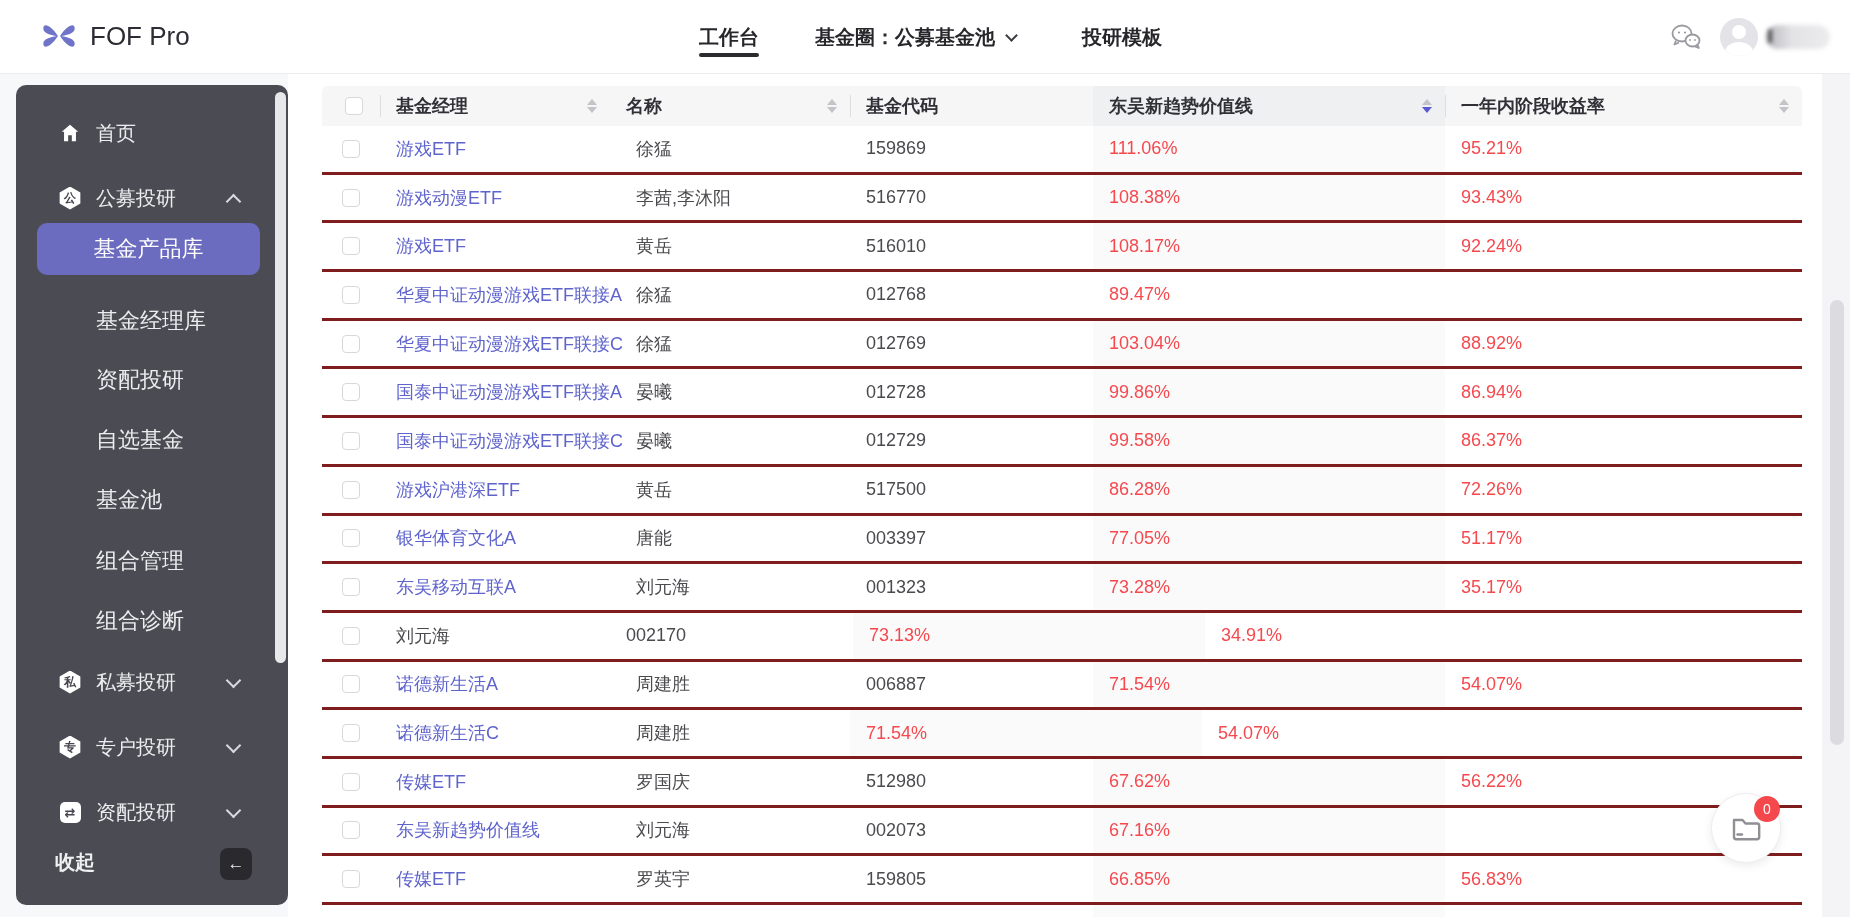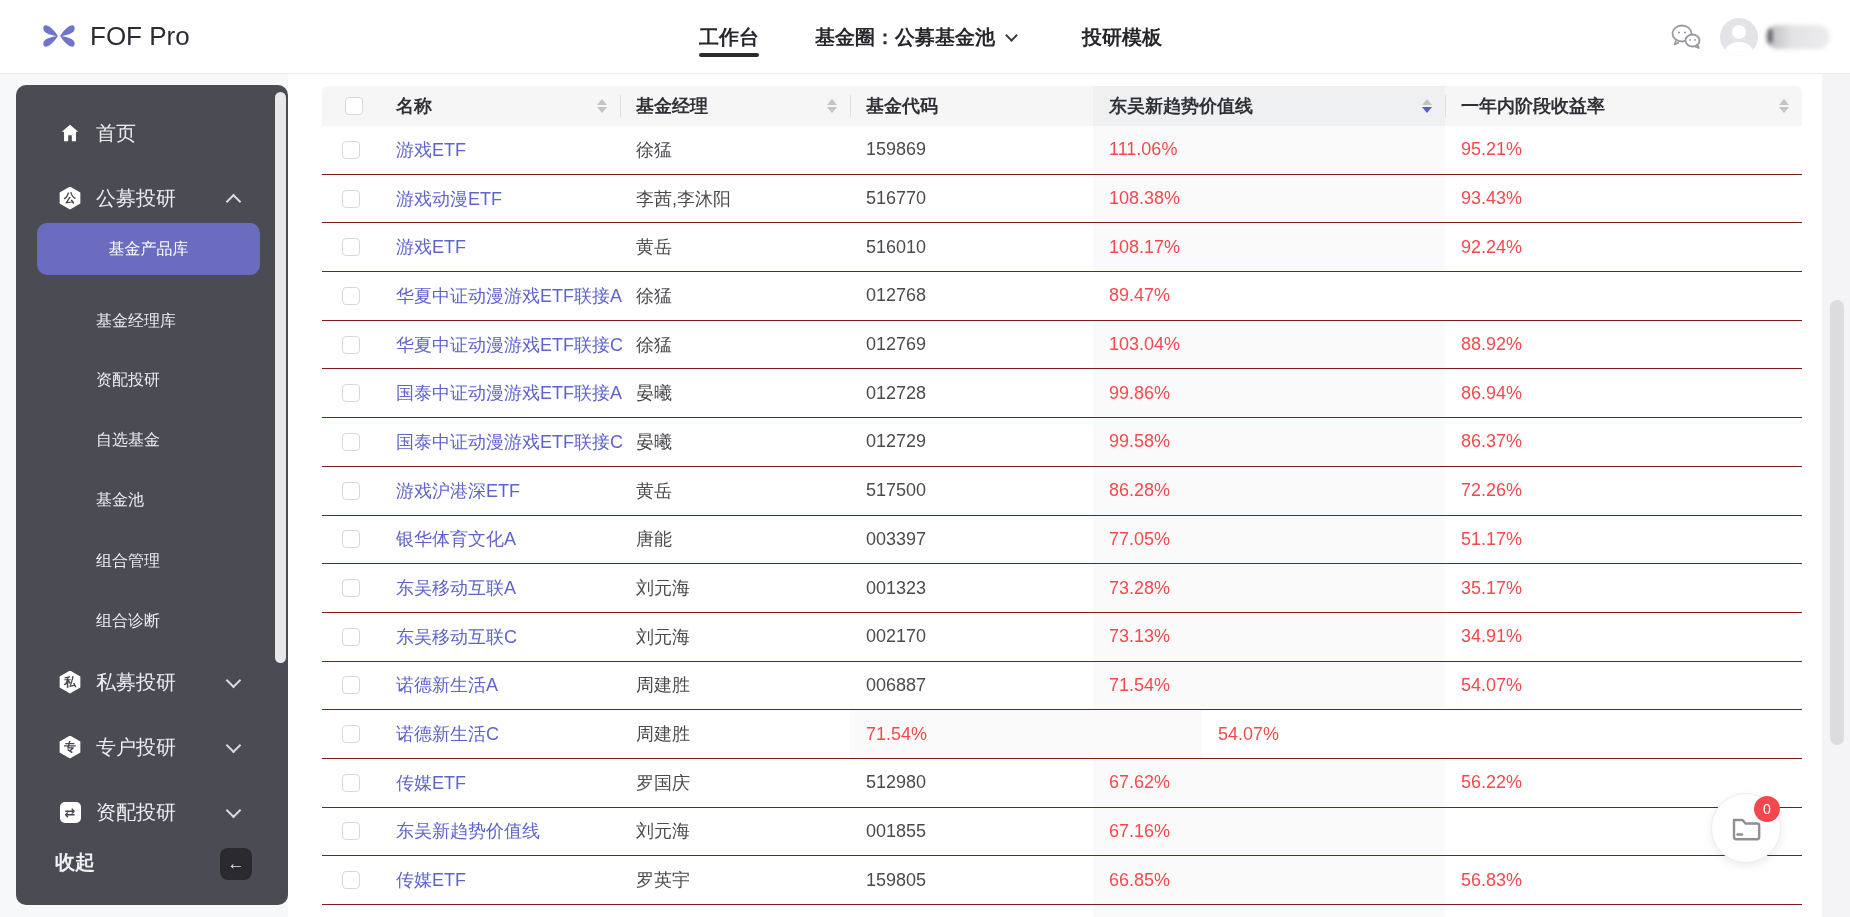--- a/index.html
+++ b/index.html
@@ -46,21 +46,21 @@
   .side-item .grp-chev { position:absolute; left:212px; width:11px; height:11px;
     border-left:2.5px solid #d9d9de; border-bottom:2.5px solid #d9d9de; }
   .chev-up { transform:rotate(135deg); margin-top:6px; }
   .chev-down { transform:rotate(-45deg); margin-top:-4px; }
   .hexbadge { width:23px; height:23px; background:#ffffff; color:#46464e; font-size:12px;
     font-weight:700; display:flex; align-items:center; justify-content:center;
     clip-path:polygon(50% 0,95% 26%,95% 74%,50% 100%,5% 74%,5% 26%); }
   .sqbadge { width:21px; height:21px; background:#ffffff; border-radius:5px; color:#46464e;
     font-size:13px; font-weight:700; display:flex; align-items:center; justify-content:center; }
   .sub-item { position:absolute; left:0; width:272px; height:30px; display:flex; align-items:center;
-    color:#ededf0; font-size:16px; cursor:pointer; }
+    color:#ededf0; font-size:22px; cursor:pointer; }
   .sub-item .lbl { position:absolute; left:80px; white-space:nowrap; }
   .sub-item.selected { left:21px; width:223px; height:52px; background:#6b6bc0;
     border-radius:10px; justify-content:center; color:#ffffff; }
   .sub-item.selected .lbl { position:static; }
   .collapse-row { position:absolute; left:0; top:764px; width:272px; height:30px; display:flex;
     align-items:flex-start; color:#f0f0f2; font-size:20px; font-weight:700; }
   .collapse-row .lbl { margin-left:39px; }
   .collapse-btn { position:absolute; left:204px; top:-1px; width:32px; height:32px; background:#29292e;
     border-radius:8px; color:#e8e8ea; font-size:17px; display:flex; align-items:center;
     justify-content:center; cursor:pointer; }
@@ -78,21 +78,21 @@
     align-items:center; cursor:pointer; }
   .caret-up { width:0; height:0; border-left:5px solid transparent; border-right:5px solid transparent;
     border-bottom:6px solid #c3c3c8; margin-bottom:2px; }
   .caret-down { width:0; height:0; border-left:5px solid transparent; border-right:5px solid transparent;
     border-top:6px solid #c3c3c8; }
   .caret-down.active { border-top-color:#5a5ad2; }
   .c0 { width:58px; } .c1 { width:240px; } .c2 { width:230px; } .c3 { width:243px; }
   .c4 { width:352px; } .c5 { width:357px; }
   .hcell.c4 { background:#eff0f2; }
   .trow { display:flex; height:48.7px; align-items:center; background:#ffffff;
-    border-bottom:1px solid #7f1d1d; font-size:18px; color:#4b4b4f; }
+    border-bottom:3px solid #7f1d1d; font-size:18px; color:#4b4b4f; }
   .cell { height:100%; display:flex; align-items:center; }
   .cell-pad { padding-left:16px; }
   .cell.c0 { justify-content:center; }
   .cell.c4 { background:#fafafb; color:#f5494e; }
   .cell.c5 { color:#f5494e; }
   .checkbox { width:18px; height:18px; border:1.5px solid #d7d7dc; border-radius:4px;
     background:#ffffff; cursor:pointer; }
   .fund-link { color:#5f64cc; text-decoration:none; cursor:pointer; white-space:nowrap; }
 
   
@@ -222,34 +222,34 @@
       <span class="lbl">收起</span>
       <span class="collapse-btn">←</span>
     </div>
   </div>
 
   <div class="ftable">
     <div class="thead">
       <div class="hcell c0">
         <span class="checkbox" style="margin-left:23px"></span>
       </div>
+      <div class="hcell c2 sep">
+        <span class="hlabel">基金经理</span>
+        <span class="carets">
+            <span class="caret-up"></span>
+            <span class="caret-down"></span>
+          </span>
+      </div>
       <div class="hcell c1">
         <span class="hlabel">名称</span>
         <span class="carets">
             <span class="caret-up"></span>
             <span class="caret-down"></span>
           </span>
       </div>
-      <div class="hcell c2 sep">
-        <span class="hlabel">基金经理</span>
-        <span class="carets">
-            <span class="caret-up"></span>
-            <span class="caret-down"></span>
-          </span>
-      </div>
       <div class="hcell c3 sep">
         <span class="hlabel">基金代码</span>
       </div>
       <div class="hcell c4">
         <span class="hlabel">东吴新趋势价值线</span>
         <span class="carets">
             <span class="caret-up"></span>
             <span class="caret-down active"></span>
           </span>
       </div>
@@ -378,23 +378,20 @@
           </div>
           <div class="cell c2 cell-pad">刘元海</div>
           <div class="cell c3 cell-pad">001323</div>
           <div class="cell c4 cell-pad">73.28%</div>
           <div class="cell c5 cell-pad">35.17%</div>
         </div>
         <div class="trow">
           <div class="cell c0">
             <span class="checkbox"></span>
           </div>
-          <div class="cell c1 cell-pad">
-            <a class="fund-link">东吴移动互联C</a>
-          </div>
           <div class="cell c2 cell-pad">刘元海</div>
           <div class="cell c3 cell-pad">002170</div>
           <div class="cell c4 cell-pad">73.13%</div>
           <div class="cell c5 cell-pad">34.91%</div>
         </div>
         <div class="trow">
           <div class="cell c0">
             <span class="checkbox"></span>
           </div>
           <div class="cell c1 cell-pad">
@@ -429,21 +426,21 @@
           <div class="cell c5 cell-pad">56.22%</div>
         </div>
         <div class="trow">
           <div class="cell c0">
             <span class="checkbox"></span>
           </div>
           <div class="cell c1 cell-pad">
             <a class="fund-link">东吴新趋势价值线</a>
           </div>
           <div class="cell c2 cell-pad">刘元海</div>
-          <div class="cell c3 cell-pad">001855</div>
+          <div class="cell c3 cell-pad">002073</div>
           <div class="cell c4 cell-pad">67.16%</div>
         </div>
         <div class="trow">
           <div class="cell c0">
             <span class="checkbox"></span>
           </div>
           <div class="cell c1 cell-pad">
             <a class="fund-link">传媒ETF</a>
           </div>
           <div class="cell c2 cell-pad">罗英宇</div>

